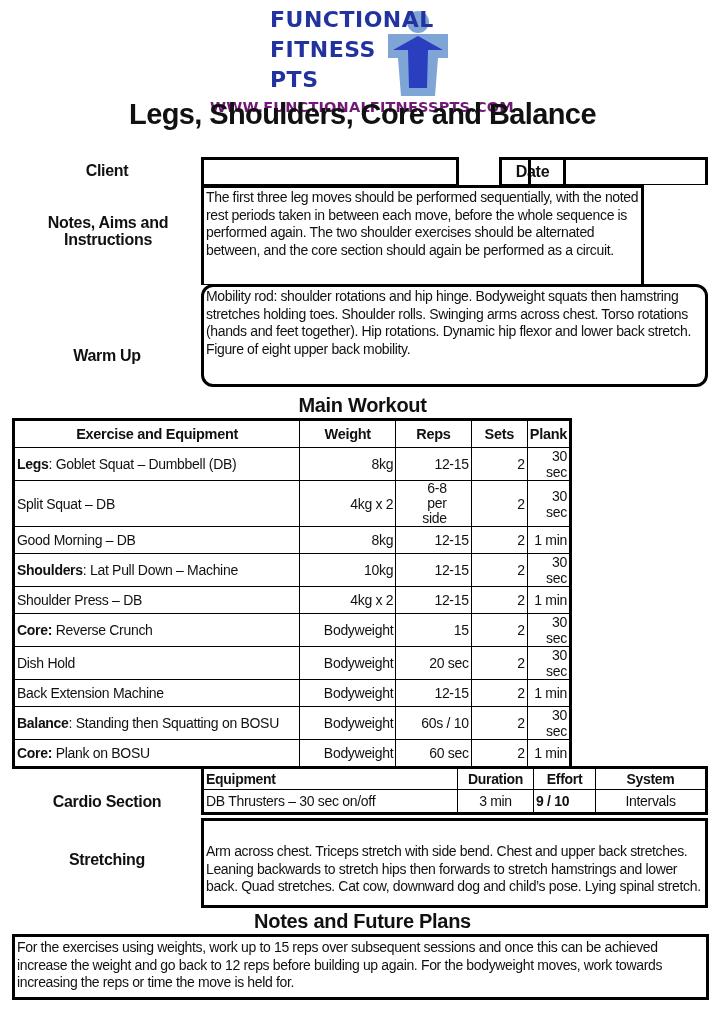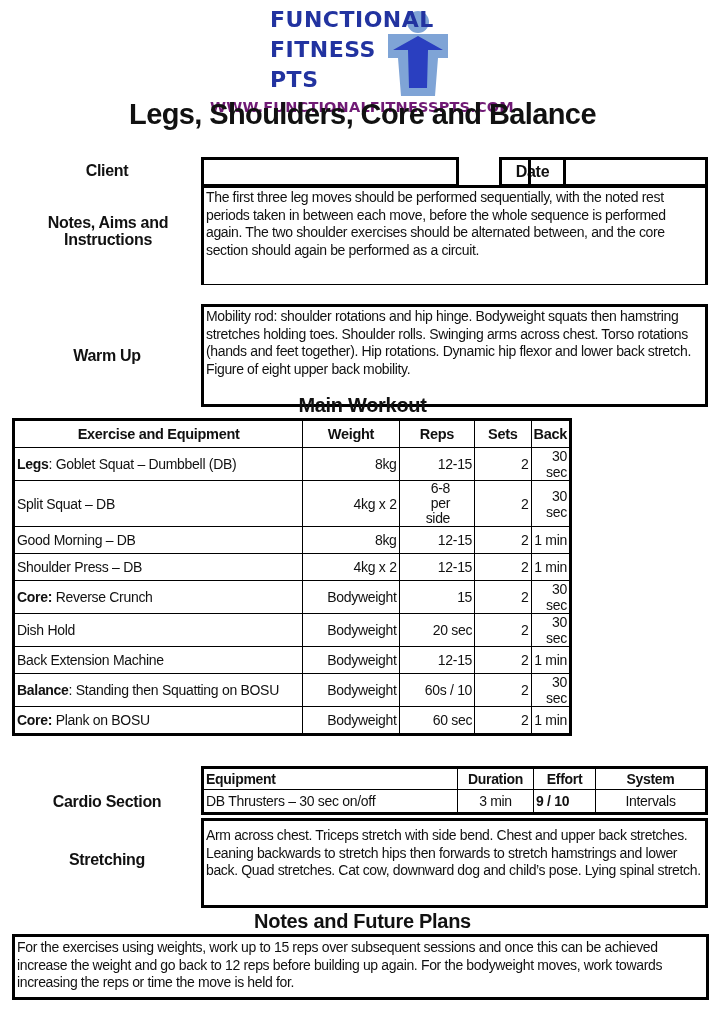--- a/index.html
+++ b/index.html
@@ -36,41 +36,41 @@
 <div class="abs title" style="left:0;top:98px;width:725px;text-align:center;">Legs, Shoulders, Core and Balance</div>
 
 <div class="abs label" style="left:14px;top:162px;width:186px;">Client</div>
 <div class="abs box" style="left:201px;top:157px;width:258px;height:28px;border-bottom-width:1.5px;"></div>
 <div class="abs box" style="left:456px;top:157px;width:67px;height:28px;border-bottom-width:1.5px;margin-left:43px;">
   <div class="label" style="margin-top:3px;">Date</div>
 </div>
 <div class="abs box" style="left:528px;top:157px;width:180px;height:28px;border-bottom-width:1.5px;"></div>
 
 <div class="abs label" style="left:20px;top:214px;width:176px;line-height:17px;">Notes, Aims and Instructions</div>
-<div class="abs box para" style="left:201px;top:185px;width:507px;height:100px;border-bottom-width:1.5px;">The first three leg moves should be performed sequentially, with the noted rest periods taken in between each move, before the whole sequence is performed again. The two shoulder exercises should be alternated between, and the core section should again be performed as a circuit.</div>
+<div class="abs box para" style="left:201px;top:185px;width:443px;height:100px;border-bottom-width:1.5px;">The first three leg moves should be performed sequentially, with the noted rest periods taken in between each move, before the whole sequence is performed again. The two shoulder exercises should be alternated between, and the core section should again be performed as a circuit.</div>
 
 <div class="abs label" style="left:14px;top:328px;width:186px;margin-top:19px;">Warm Up</div>
-<div class="abs box para" style="left:201px;top:304px;width:507px;height:103px;">Mobility rod: shoulder rotations and hip hinge. Bodyweight squats then hamstring stretches holding toes. Shoulder rolls. Swinging arms across chest. Torso rotations (hands and feet together). Hip rotations. Dynamic hip flexor and lower back stretch. Figure of eight upper back mobility.</div>
+<div class="abs box para" style="left:201px;top:284px;width:507px;height:103px;border-radius:12px;">Mobility rod: shoulder rotations and hip hinge. Bodyweight squats then hamstring stretches holding toes. Shoulder rolls. Swinging arms across chest. Torso rotations (hands and feet together). Hip rotations. Dynamic hip flexor and lower back stretch. Figure of eight upper back mobility.</div>
 
 <div class="abs heading" style="left:0;top:394px;width:725px;">Main Workout</div>
 <table class="abs wk box" style="left:12px;top:418px;width:560px;">
   <colgroup>
       <col style="width:343px">
       <col style="width:102px">
       <col style="width:76px">
       <col style="width:62px">
       <col>
     </colgroup>
   <thead>
     <tr>
       <th>Exercise and Equipment</th>
       <th>Weight</th>
       <th>Reps</th>
       <th>Sets</th>
-      <th>Back</th>
+      <th>Plank</th>
     </tr>
   </thead>
   <tbody id="wk-body">
       <tr>
         <td><b>Legs</b><span>: Goblet Squat – Dumbbell (DB)</span></td>
         <td class="c">8kg</td>
         <td class="c">12-15</td>
         <td class="c">2</td>
         <td class="c">30 sec</td>
       </tr>
@@ -80,20 +80,27 @@
         <td class="c" style="line-height: 15px; padding: 0px 24px;">6-8 per side</td>
         <td class="c">2</td>
         <td class="c">30 sec</td>
       </tr>
       <tr>
         <td><b></b><span>Good Morning – DB</span></td>
         <td class="c">8kg</td>
         <td class="c">12-15</td>
         <td class="c">2</td>
         <td class="c">1 min</td>
+      </tr>
+      <tr>
+        <td><b>Shoulders</b><span>: Lat Pull Down – Machine</span></td>
+        <td class="c">10kg</td>
+        <td class="c">12-15</td>
+        <td class="c">2</td>
+        <td class="c">30 sec</td>
       </tr>
       <tr>
         <td><b></b><span>Shoulder Press – DB</span></td>
         <td class="c">4kg x 2</td>
         <td class="c">12-15</td>
         <td class="c">2</td>
         <td class="c">1 min</td>
       </tr>
       <tr>
         <td><b>Core:</b><span> Reverse Crunch</span></td>
@@ -151,16 +158,16 @@
   <tr style="height:24px;">
     <td>DB Thrusters – 30 sec on/off</td>
     <td style="text-align:center;">3 min</td>
     <td style="font-weight:bold;">9 / 10</td>
     <td style="text-align:center;">Intervals</td>
   </tr>
 </tbody>
   </table>
 
 <div class="abs label" style="left:14px;top:851px;width:186px;">Stretching</div>
-<div class="abs box para" style="left:201px;top:818px;width:507px;height:90px;padding-top:6px;">Arm across chest. Triceps stretch with side bend. Chest and upper back stretches. Leaning backwards to stretch hips then forwards to stretch hamstrings and lower back. Quad stretches. Cat cow, downward dog and child’s pose. Lying spinal stretch.</div>
+<div class="abs box para" style="left:201px;top:818px;width:507px;height:90px;padding-top:22px;">Arm across chest. Triceps stretch with side bend. Chest and upper back stretches. Leaning backwards to stretch hips then forwards to stretch hamstrings and lower back. Quad stretches. Cat cow, downward dog and child’s pose. Lying spinal stretch.</div>
 
 <div class="abs heading" style="left:0;top:910px;width:725px;">Notes and Future Plans</div>
 <div class="abs box para" style="left:12px;top:934px;width:697px;height:66px;padding-top:2px;">For the exercises using weights, work up to 15 reps over subsequent sessions and once this can be achieved increase the weight and go back to 12 reps before building up again. For the bodyweight moves, work towards increasing the reps or time the move is held for.</div>
 
 </body></html>

